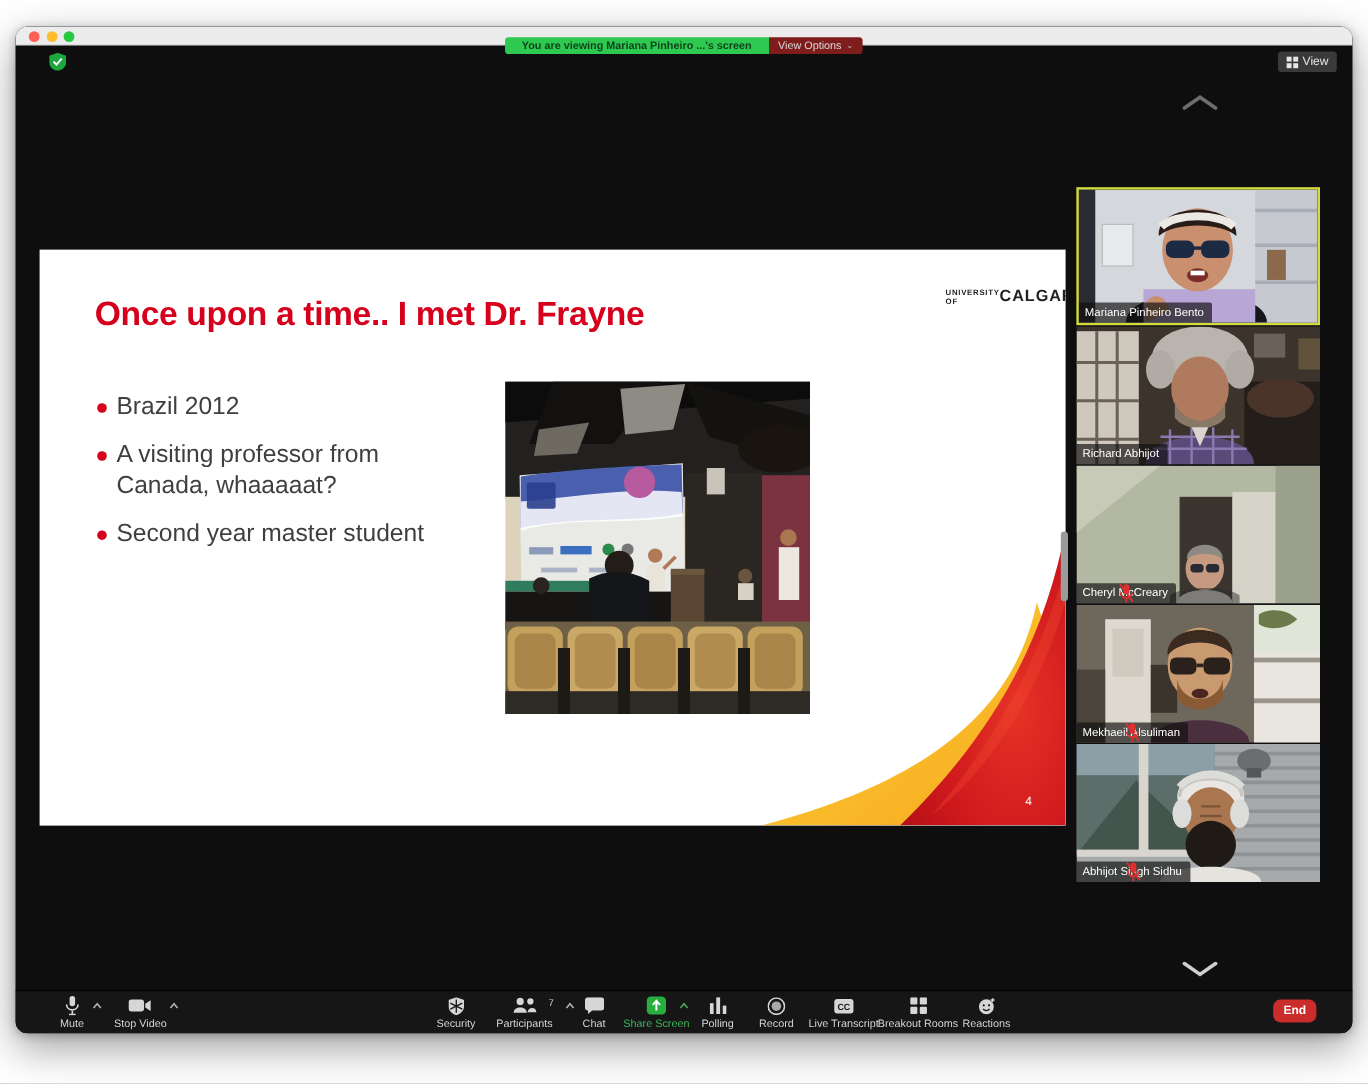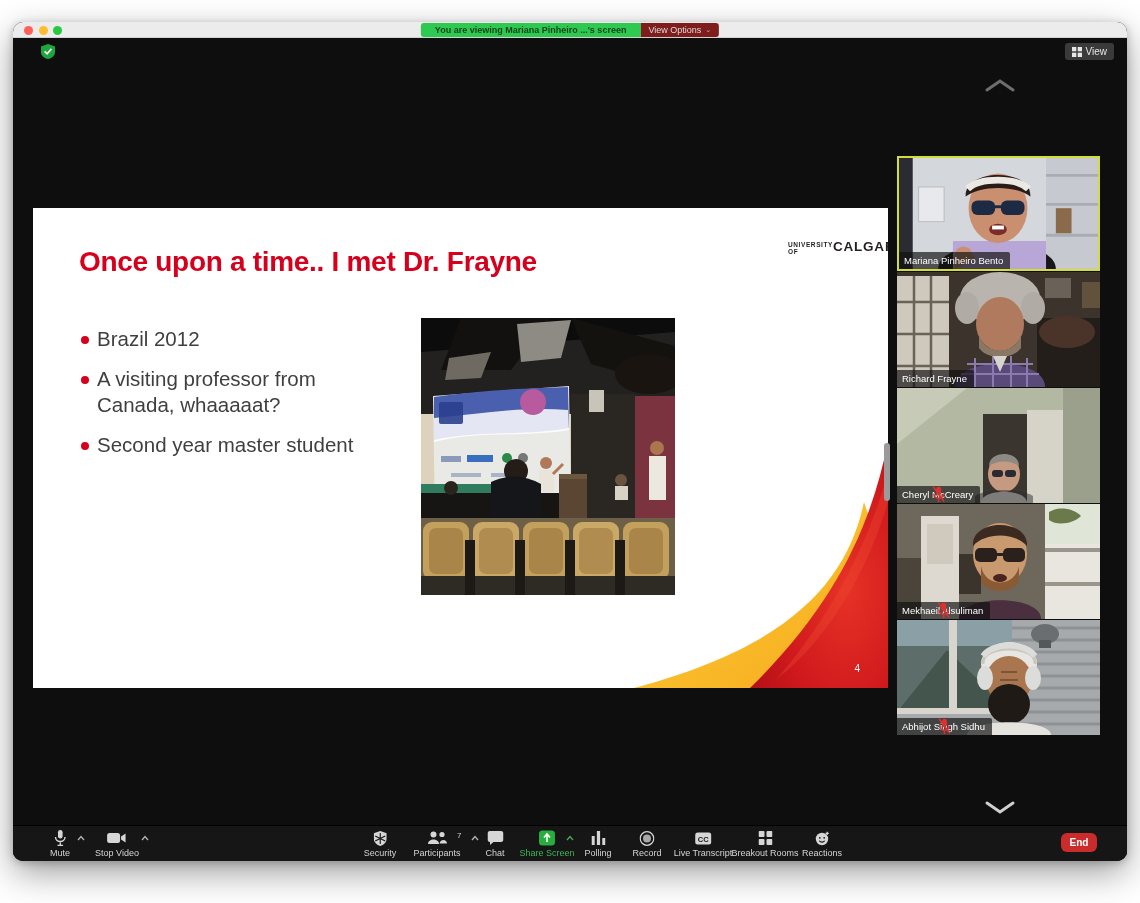--- a/index.html
+++ b/index.html
@@ -8,21 +8,21 @@
   .window { position:absolute; left:13px; top:22px; width:1114px; height:839px;
     border-radius:10px; overflow:hidden; background:#0e0e0e;
     box-shadow:0 12px 35px rgba(0,0,0,.38), 0 2px 8px rgba(0,0,0,.22); }
 
   
   .titlebar { position:relative; height:16px; background:#ececec; border-bottom:1px solid #d2d2d2; }
   .lights { position:absolute; left:11px; top:3.5px; display:flex; gap:5.5px; }
   .light { width:9px; height:9px; border-radius:50%; }
   .light.red { background:#ff5f57; } .light.yellow { background:#febc2e; } .light.green { background:#28c840; }
 
-  .banner-group { position:absolute; left:50%; top:1px; transform:translateX(-50%); display:flex; z-index:20; height:14px; }
+  .banner-group { position:absolute; left:50%; top:9px; transform:translateX(-50%); display:flex; z-index:20; height:14px; }
   .banner { background:#2ec951; color:rgba(0,0,0,.68); font-size:9px; font-weight:bold;
     display:flex; align-items:center; padding:0 14px; border-radius:3px 0 0 3px; white-space:nowrap; }
   .view-options { background:#7f1d1d; color:#dcdcdc; font-size:9px; display:flex; align-items:center;
     gap:4px; padding:0 8px; border-radius:0 3px 3px 0; white-space:nowrap; }
   .view-options .caret { font-size:7px; color:#bbb; }
 
   .content { position:absolute; left:0; top:16px; right:0; bottom:0; background:#0e0e0e; }
 
   .shield-badge { position:absolute; left:28px; top:6px; width:14px; height:15px; }
   .view-btn { position:absolute; right:13px; top:5px; height:17px; background:#3a3a3a; border-radius:3px;
@@ -251,21 +251,21 @@
           <ellipse cx="103" cy="26" rx="40" ry="26" fill="#b9b4ae"></ellipse>
           <ellipse cx="70" cy="36" rx="12" ry="16" fill="#b0aba4"></ellipse>
           <ellipse cx="136" cy="36" rx="12" ry="16" fill="#b0aba4"></ellipse>
           <ellipse cx="103" cy="52" rx="24" ry="27" fill="#b07a5e"></ellipse>
           <path d="M82 62 C 86 84 120 84 124 62 L 124 76 C 116 88 90 88 82 76 Z" fill="#8a7866"></path>
           <path d="M58 115 C 58 84 148 84 148 115 Z" fill="#5a4a7a"></path>
           <path d="M70 92 h66 M64 102 h78 M78 86 v29 M96 84 v31 M114 84 v31 M130 86 v29" stroke="#8a7ab0" stroke-width="2"></path>
           <path d="M96 84 L103 100 L110 84" fill="#d8d4ce"></path>
         </svg>
         <div class="name-tag">
-          <span>Richard Frayne</span>
+          <span>Richard Abhijot</span>
         </div>
       </div>
 
       <div class="tile">
         <svg viewBox="0 0 203 115" preserveAspectRatio="none">
           <rect width="203" height="115" fill="#b3b8a2"></rect>
           <polygon points="0,0 70,0 0,56" fill="#c6cab6"></polygon>
           <rect x="86" y="26" width="44" height="89" fill="#3a352f"></rect>
           <rect x="130" y="22" width="36" height="93" fill="#d6d3c8"></rect>
           <rect x="166" y="0" width="37" height="115" fill="#9aa08c"></rect>

